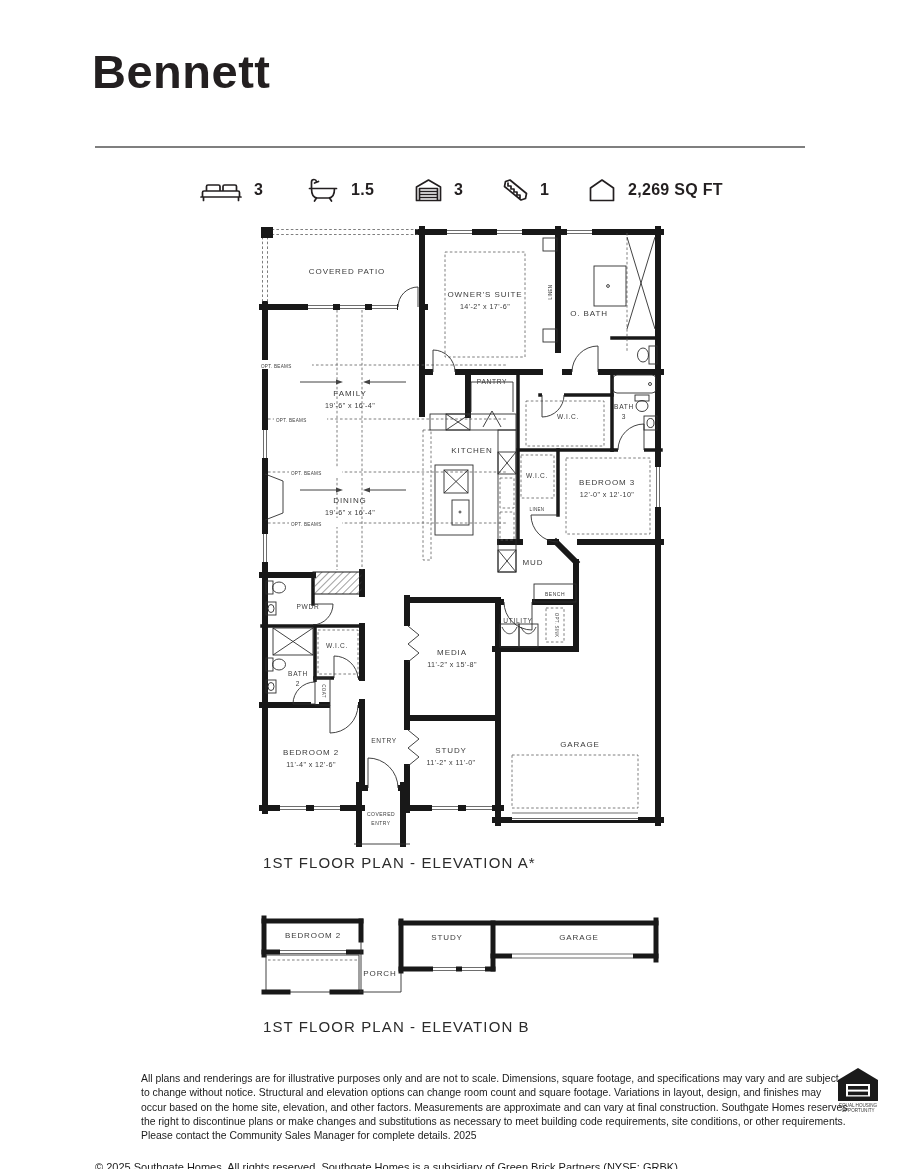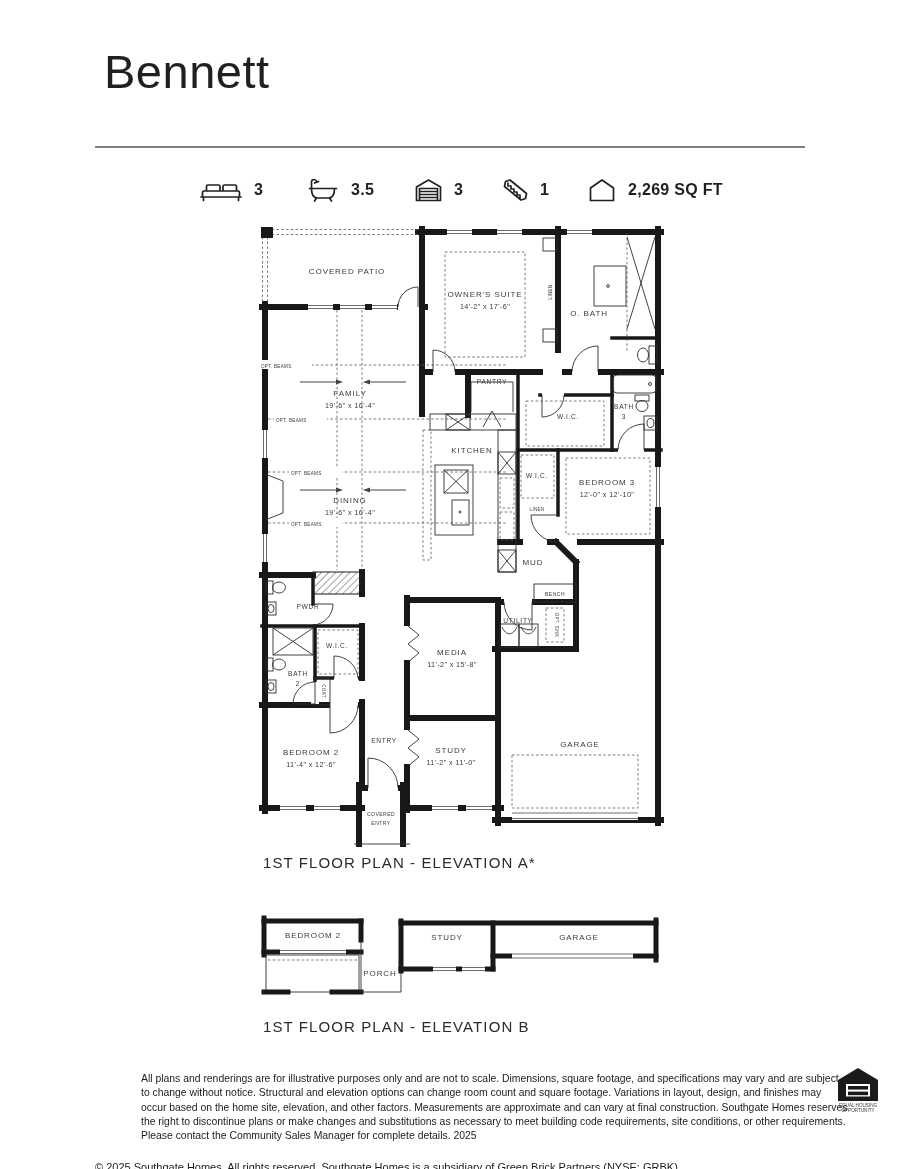--- a/index.html
+++ b/index.html
@@ -1,17 +1,17 @@
 <!DOCTYPE html>
 <html><head>
 <meta charset="utf-8">
 <style>
   html,body{margin:0;padding:0;background:#fff;}
   .page{position:relative;width:900px;height:1169px;background:#fff;font-family:"Liberation Sans",sans-serif;overflow:hidden;}
-  .title{position:absolute;left:104px;top:48px;font-size:47px;line-height:1;color:#231f20;font-weight:400;letter-spacing:.5px;}
+  .title{position:absolute;left:92px;top:48px;font-size:47px;line-height:1;color:#231f20;font-weight:700;letter-spacing:.5px;}
   .rule{position:absolute;left:95px;top:146px;width:710px;height:1.5px;background:#7f7f7f;}
   .stat{position:absolute;top:173px;height:34px;display:flex;align-items:center;gap:11px;}
   .stat svg{stroke:#231f20;fill:none;stroke-width:1.7;stroke-linejoin:round;stroke-linecap:round;}
   .stat .val{font-size:16px;font-weight:700;color:#231f20;letter-spacing:.3px;white-space:nowrap;}
   #stat-beds{left:199px}#stat-baths{left:306px}#stat-garage{left:414px}#stat-stairs{left:501px}#stat-sqft{left:587px}
   .planA{position:absolute;left:250px;top:212px;}
   .planB{position:absolute;left:250px;top:908px;}
   .caption{position:absolute;left:263px;font-size:15px;letter-spacing:1.1px;color:#2b2b2b;font-weight:400;white-space:nowrap;}
   #captionA{top:854px}#captionB{top:1018px}
   .legal{position:absolute;left:95px;top:1072px;width:708px;font-size:10.4px;line-height:1.37;color:#1b1b1b;margin-left:46px;}
@@ -46,21 +46,21 @@
   <div class="stat" id="stat-beds">
     <svg width="44" height="27" viewBox="0 0 44 27">
       <path d="M2,20 H42 M4.5,20 V23.5 M39.5,20 V23.5 M3.5,20 V15.5 Q3.5,14 5,14 H39 Q40.5,14 40.5,15.5 V20 M7.5,14 V9.5 Q7.5,8 9,8 H19.5 Q21,8 21,9.5 V14 M24,14 V9.5 Q24,8 25.5,8 H36 Q37.5,8 37.5,9.5 V14"></path>
     </svg>
     <span class="val">3</span>
   </div>
   <div class="stat" id="stat-baths">
     <svg width="34" height="27" viewBox="0 0 34 27">
       <path d="M3.5,11.5 H30.5 M5.5,11.5 V5 Q5.5,2.5 8,2.5 Q10,2.5 10.5,4.5 M8.5,6 L12.5,4.5 M5.5,11.5 C5.5,18.5 7.5,21 11.5,21 H22.5 C26.5,21 28.5,18.5 28.5,11.5 M10.5,21 L8.5,24 M23.5,21 L25.5,24"></path>
     </svg>
-    <span class="val">3.5</span>
+    <span class="val">1.5</span>
   </div>
   <div class="stat" id="stat-garage">
     <svg width="29" height="27" viewBox="0 0 29 27">
       <path d="M2.5,23.5 V10 L14.5,3 L26.5,10 V23.5 Z M5.5,23.5 V11.5 H23.5 V23.5 M5.5,14.5 H23.5 M5.5,17.5 H23.5 M5.5,20.5 H23.5"></path>
     </svg>
     <span class="val">3</span>
   </div>
   <div class="stat" id="stat-stairs">
     <svg width="28" height="27" viewBox="0 0 28 27">
       <path d="M3.5,9.5 L4.5,4.5 L9,3 L25.5,16.5 L24.5,21.5 L20,23 Z M7,6 L7,9 L10,9 L10,12 L13,12 L13,15 L16,15 L16,18 L19,18 L19,21"></path>

